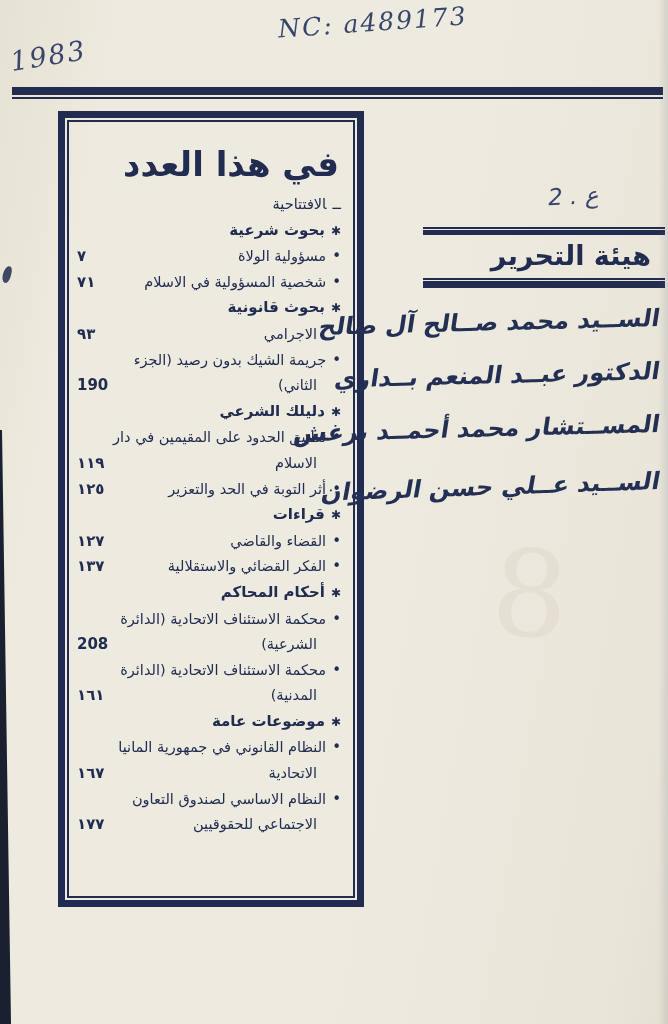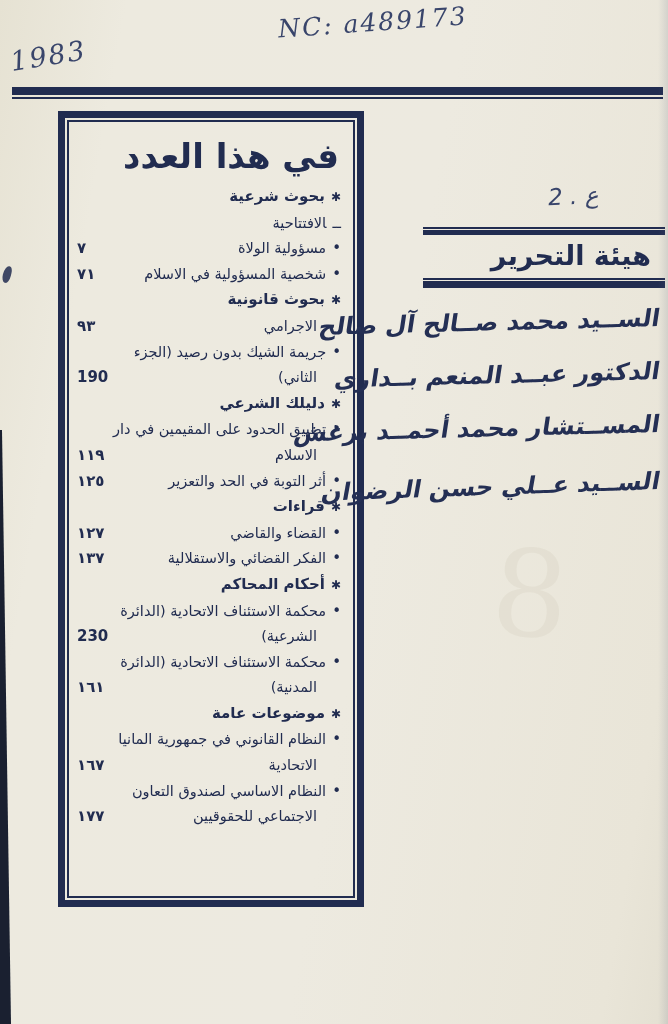--- a/index.html
+++ b/index.html
@@ -18,21 +18,21 @@
   .note-nc{left:278px;top:8px;font-size:25px;letter-spacing:2px;transform:rotate(-4deg);}
   .note-year{left:10px;top:40px;font-size:27px;letter-spacing:2px;transform:rotate(-9deg);}
   .note-issue{left:548px;top:183px;font-size:23px;letter-spacing:3px;transform:rotate(-3deg);font-family:"DejaVu Sans",sans-serif;}
   
   .top-rule{position:absolute;left:12px;top:87px;width:651px;}
   .rule-thick{height:8px;background:var(--ink);}
   .rule-thin{height:2px;background:var(--ink);margin-top:2px;}
   
   .toc-box{position:absolute;left:58px;top:111px;width:292px;height:782px;border:7px solid var(--ink);}
   .toc-box::before{content:"";position:absolute;inset:2px;border:2px solid var(--ink);pointer-events:none;}
-  .toc-content{position:absolute;inset:4px;padding:10px 12px 0 8px;}
+  .toc-content{position:absolute;inset:4px;padding:18px 12px 0 8px;}
   .toc-title{text-align:right;font-size:34px;font-weight:bold;letter-spacing:-1px;line-height:44px;margin:2px 2px 6px 0;}
   .rows{direction:rtl;}
   .row{display:flex;justify-content:space-between;align-items:flex-end;direction:rtl;}
   .lines{flex:1;min-width:0;}
   .line{display:block;line-height:25.6px;font-size:14.5px;white-space:nowrap;}
   .cont{padding-right:24px;}
   .row.section .line{font-weight:bold;font-size:15px;}
   .marker{margin-left:6px;}
   .m-section{font-size:12px;}
   .m-item{font-size:15px;}
@@ -70,29 +70,29 @@
 
   <div class="top-rule">
     <div class="rule-thick"></div>
     <div class="rule-thin"></div>
   </div>
 
   <div class="toc-box">
     <div class="toc-content">
       <div class="toc-title">في هذا العدد</div>
       <div class="rows">
+          <div class="row plain">
+            <div class="lines">
+              <div class="line"><span class="marker m-plain">ــ</span>الافتتاحية</div>
+            </div>
+            <div class="pageno"></div>
+          </div>
           <div class="row section">
             <div class="lines">
               <div class="line"><span class="marker m-section">✱</span>بحوث شرعية</div>
-            </div>
-            <div class="pageno"></div>
-          </div>
-          <div class="row plain">
-            <div class="lines">
-              <div class="line"><span class="marker m-plain">ــ</span>الافتتاحية</div>
             </div>
             <div class="pageno"></div>
           </div>
           <div class="row item">
             <div class="lines">
               <div class="line"><span class="marker m-item">•</span>مسؤولية الولاة</div>
             </div>
             <div class="pageno">٧</div>
           </div>
           <div class="row item">
@@ -161,21 +161,21 @@
             <div class="lines">
               <div class="line"><span class="marker m-section">✱</span>أحكام المحاكم</div>
             </div>
             <div class="pageno"></div>
           </div>
           <div class="row item">
             <div class="lines">
               <div class="line"><span class="marker m-item">•</span>محكمة الاستئناف الاتحادية (الدائرة</div>
               <div class="line cont">الشرعية)</div>
             </div>
-            <div class="pageno">230</div>
+            <div class="pageno">208</div>
           </div>
           <div class="row item">
             <div class="lines">
               <div class="line"><span class="marker m-item">•</span>محكمة الاستئناف الاتحادية (الدائرة</div>
               <div class="line cont">المدنية)</div>
             </div>
             <div class="pageno">١٦١</div>
           </div>
           <div class="row section">
             <div class="lines">

